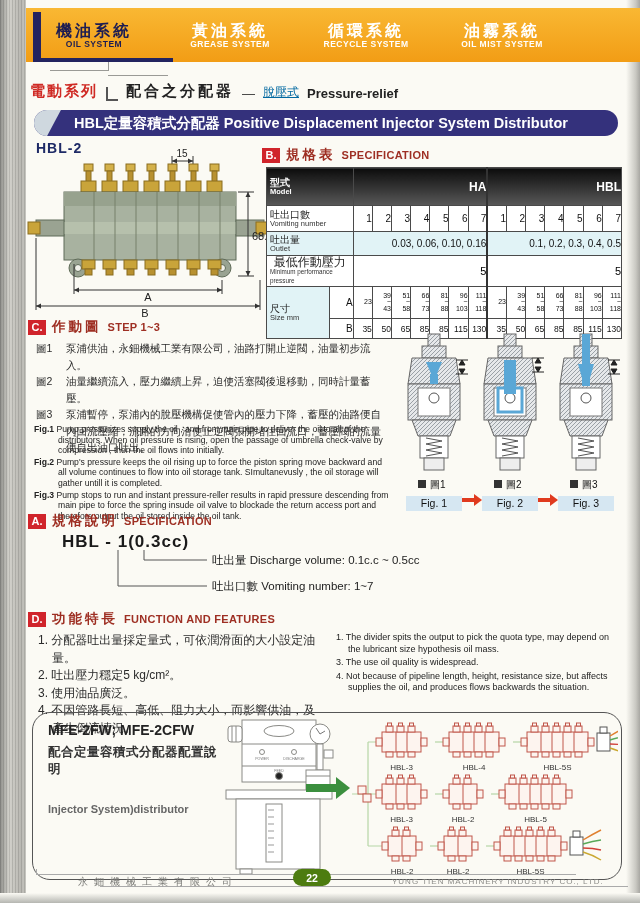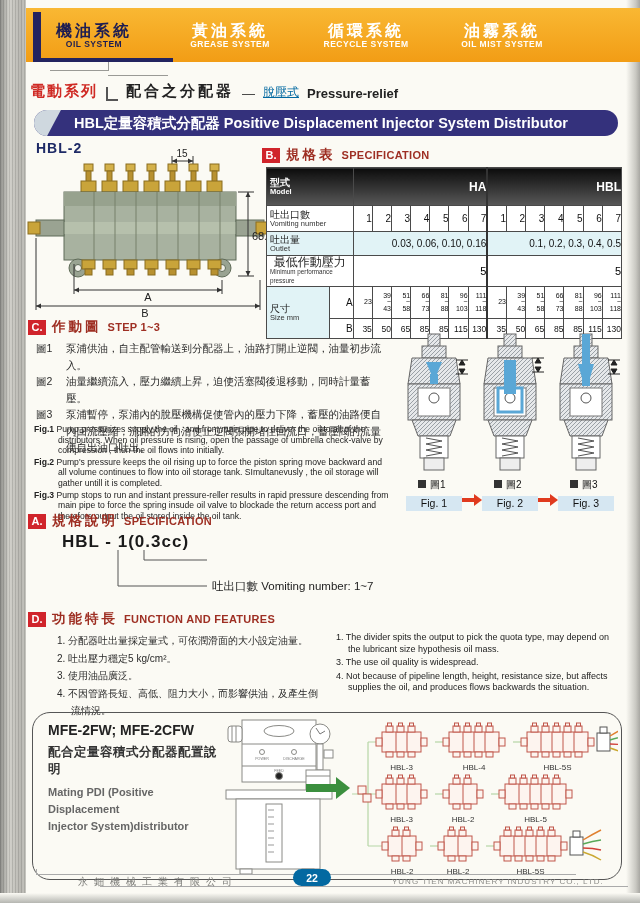--- a/index.html
+++ b/index.html
@@ -33,21 +33,21 @@
   .hdr .zh10,.hdr .en8{color:#fff;}
   .num{font-size:10px;color:#111;}
   .tint{background:#e1f3f6;}
   .gsep{border-left:2px solid #333 !important;}
   .rangecell{font-size:7px;line-height:6.5px;white-space:pre-line;color:#111;}
   .bcell{font-size:8.5px;color:#111;}
   
   .cline{display:flex;gap:6px;font-size:10.5px;color:#2b2b2b;line-height:16.5px;}
   .cline .lab{flex:0 0 24px;font-weight:normal;}
   .eline{font-size:8.6px;color:#222;line-height:10.6px;padding-left:24px;text-indent:-24px;margin-bottom:1px;}
-  .feat-zh{font-size:10px;color:#2b2b2b;line-height:17.5px;padding-left:14px;text-indent:-14px;margin-left:19px;}
+  .feat-zh{font-size:12px;color:#2b2b2b;line-height:17.5px;padding-left:14px;text-indent:-14px;}
   .feat-en{font-size:9px;color:#222;line-height:11.5px;padding-left:12px;text-indent:-12px;margin-bottom:2px;}
   .thinline{background:#aaa;}
 </style>
 </head>
 <body>
 
 <div class="page">
   <div class="abs spine"></div>
   <div class="abs edge-r"></div>
   <div class="abs edge-b"></div>
@@ -314,21 +314,21 @@
   </div>
 
   <div class="abs sec" style="left:28px;top:318px;">
     <span class="box">C.</span>
     <span class="zh">作動圖</span>
     <span class="en">STEP 1~3</span>
   </div>
   <div class="abs" style="left:36px;top:340px;width:352px;">
     <div class="cline">
         <span class="lab">圖1</span>
-        <span>泵浦供油，自主配管輸送到分配器上，油路打開止逆閥，油量初步流入。</span>
+        <span>泵浦供油，永鈿機械工業有限公司，油路打開止逆閥，油量初步流入。</span>
       </div>
     <div class="cline">
         <span class="lab">圖2</span>
         <span>油量繼續流入，壓力繼續上昇，迫使活塞閥後退移動，同時計量蓄壓。</span>
       </div>
     <div class="cline">
         <span class="lab">圖3</span>
         <span>泵浦暫停，泵浦內的脫壓機構促使管內的壓力下降，蓄壓的油路便自內回流壓縮，流路的方向洽使止逆閥張開堵住回流口，蓄壓閥的流量便自出油口吐出。</span>
       </div>
   </div>
@@ -412,20 +412,21 @@
     <span class="zh">規格說明</span>
     <span class="en">SPECIFICATION</span>
   </div>
   <div class="abs" style="left:62px;top:532px;font-size:17px;font-weight:bold;color:#1a1a1a;letter-spacing:1px;">HBL - 1(0.3cc)</div>
   <svg class="abs" style="left:62px;top:550px;" width="160" height="44">
     <g stroke="#555" stroke-width="1" fill="none">
       <path d="M82,0 V10 H145"></path>
       <path d="M56,0 V36 H145"></path>
     </g>
   </svg>
+  <div class="abs" style="left:212px;top:553px;font-size:11.5px;color:#222;"><span>吐出量</span> <span>Discharge volume: 0.1c.c ~ 0.5cc</span></div>
   <div class="abs" style="left:212px;top:579px;font-size:11.5px;color:#222;"><span>吐出口數</span> <span>Vomiting number: 1~7</span></div>
 
   <div class="abs sec" style="left:28px;top:610px;">
     <span class="box">D.</span>
     <span class="zh">功能特長</span>
     <span class="en">FUNCTION AND FEATURES</span>
   </div>
   <div class="abs" style="left:38px;top:632px;width:288px;">
     <div class="feat-zh">1. 分配器吐出量採定量式，可依潤滑面的大小設定油量。</div>
     <div class="feat-zh">2. 吐出壓力穩定5 kg/cm²。</div>
@@ -435,21 +436,21 @@
   <div class="abs" style="left:336px;top:632px;width:282px;">
     <div class="feat-en">1. The divider spits the output to pick the quota type, may depend on the lubricant size hypothesis oil mass.</div>
     <div class="feat-en">3. The use oil quality is widespread.</div>
     <div class="feat-en">4. Not because of pipeline length, height, resistance size, but affects supplies the oil, and produces flows backwards the situation.</div>
   </div>
 
   <div class="abs" style="left:32px;top:712px;width:588px;height:166px;border:1.5px solid #555;border-radius:18px;"></div>
   <div class="abs" style="left:48px;top:722px;width:180px;">
     <div style="font-size:14px;font-weight:bold;color:#222;margin-bottom:6px;">MFE-2FW; MFE-2CFW</div>
     <div style="font-size:12.5px;font-weight:bold;color:#333;margin-bottom:6px;letter-spacing:.5px;">配合定量容積式分配器配置說明</div>
-    <div style="font-size:11px;font-weight:bold;color:#666;line-height:17px;"><span>Mating PDI (Positive Displacement</span><br><span>Injector System)distributor</span></div>
+    <div style="font-size:11px;font-weight:bold;color:#666;line-height:17px;"><br><span>Injector System)distributor</span></div>
   </div>
 
   <svg class="abs" style="left:224px;top:714px;" width="112" height="162" viewBox="0 0 112 162">
     <g fill="none" stroke="#8a8a86" stroke-width="1">
       <rect x="18" y="6" width="74" height="62" fill="#fff"></rect>
       <ellipse cx="55" cy="17" rx="15" ry="5.5"></ellipse>
       <line x1="18" y1="30" x2="92" y2="30"></line>
       <circle cx="38" cy="38" r="2.5"></circle>
         <circle cx="70" cy="38" r="2.5"></circle>
       <line x1="18" y1="52" x2="92" y2="52"></line>
@@ -676,15 +677,15 @@
         <path d="M231,140 q10,0 18,2" stroke="#d04038" fill="none" stroke-width="1.4"></path>
         <path d="M231,144 q10,3 18,8" stroke="#caa830" fill="none" stroke-width="1.4"></path>
       </g>
       <text x="178.5" y="166" font-size="8" fill="#333" text-anchor="middle">HBL-5S</text>
     </svg>
 
   <div class="abs thinline" style="left:36px;top:874px;width:540px;height:1px;"></div>
   <div class="abs thinline" style="left:36px;top:869px;width:1px;height:6px;"></div>
   <div class="abs thinline" style="left:100px;top:886px;width:528px;height:1px;"></div>
   <div class="abs" style="left:78px;top:875px;font-size:10px;color:#7c7c78;letter-spacing:6px;">永鈿機械工業有限公司</div>
-  <div class="abs" style="left:293px;top:869px;width:38px;height:17px;background:#0369a1;border-radius:9px;color:#fff;font-weight:bold;font-size:10.5px;display:flex;align-items:center;justify-content:center;">22</div>
+  <div class="abs" style="left:293px;top:869px;width:38px;height:17px;background:#4d7c0f;border-radius:9px;color:#fff;font-weight:bold;font-size:10.5px;display:flex;align-items:center;justify-content:center;">22</div>
   <div class="abs" style="left:392px;top:877px;font-size:8px;color:#8d8d89;letter-spacing:1px;">YUNG TIEN MACHINERY INDUSTRY CO., LTD.</div>
 </div>
 
 </body></html>

